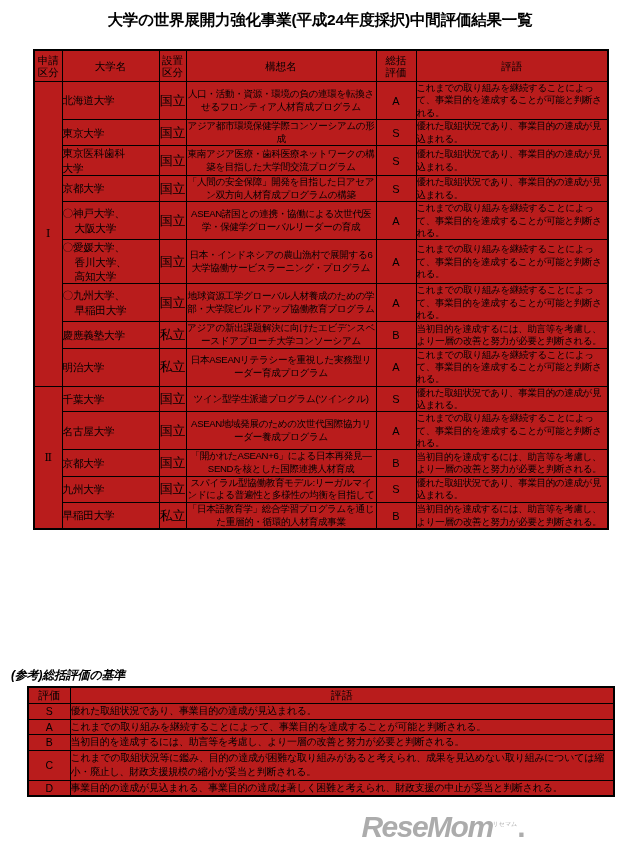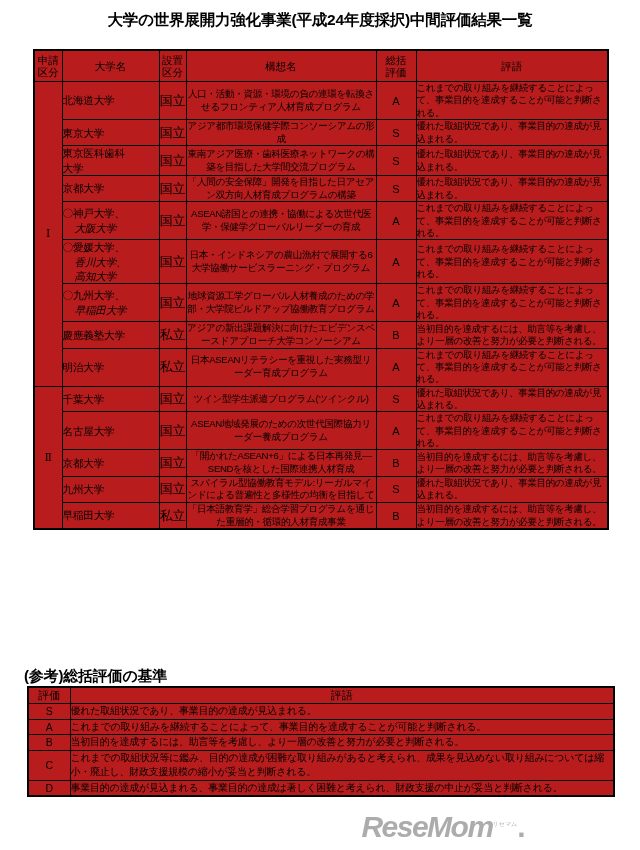--- a/index.html
+++ b/index.html
@@ -89,21 +89,21 @@
   }
   .c-university {
     font-size: 10.6px;
     line-height: 1.35;
     padding: 3px 4px 3px 7px;
     letter-spacing: -0.2px;
   }
   .c-university.multi {
   }
   .c-university .ln { display: block; white-space: nowrap; }
-  .c-university .ln.ind { padding-left: 12px; font-style: italic; }
+  .c-university .ln.ind { padding-left: 12px; }
   .c-setti {
     text-align: center;
     font-size: 13px;
     letter-spacing: -0.3px;
   }
   .c-plan {
     font-size: 9.6px;
     line-height: 1.32;
     padding: 3px 3px 3px 4px;
     letter-spacing: -0.35px;
@@ -118,26 +118,27 @@
     font-size: 9.5px;
     line-height: 1.3;
     padding: 2px 3px 2px 4px;
     letter-spacing: -0.35px;
     text-align: left;
   }
 
   
   .ref-heading {
     position: absolute;
-    left: 24px;
+    left: 11px;
     top: 667px;
-    font-size: 15px;
+    font-size: 12px;
     font-weight: bold;
     letter-spacing: -0.2px;
     white-space: nowrap;
+    font-style: italic;
   }
   .ref-table-wrap {
     position: absolute;
     left: 27px;
     top: 686px;
     width: 586px;
   }
   col.r-grade { width: 42px; }
   col.r-desc  { width: 544px; }
 

